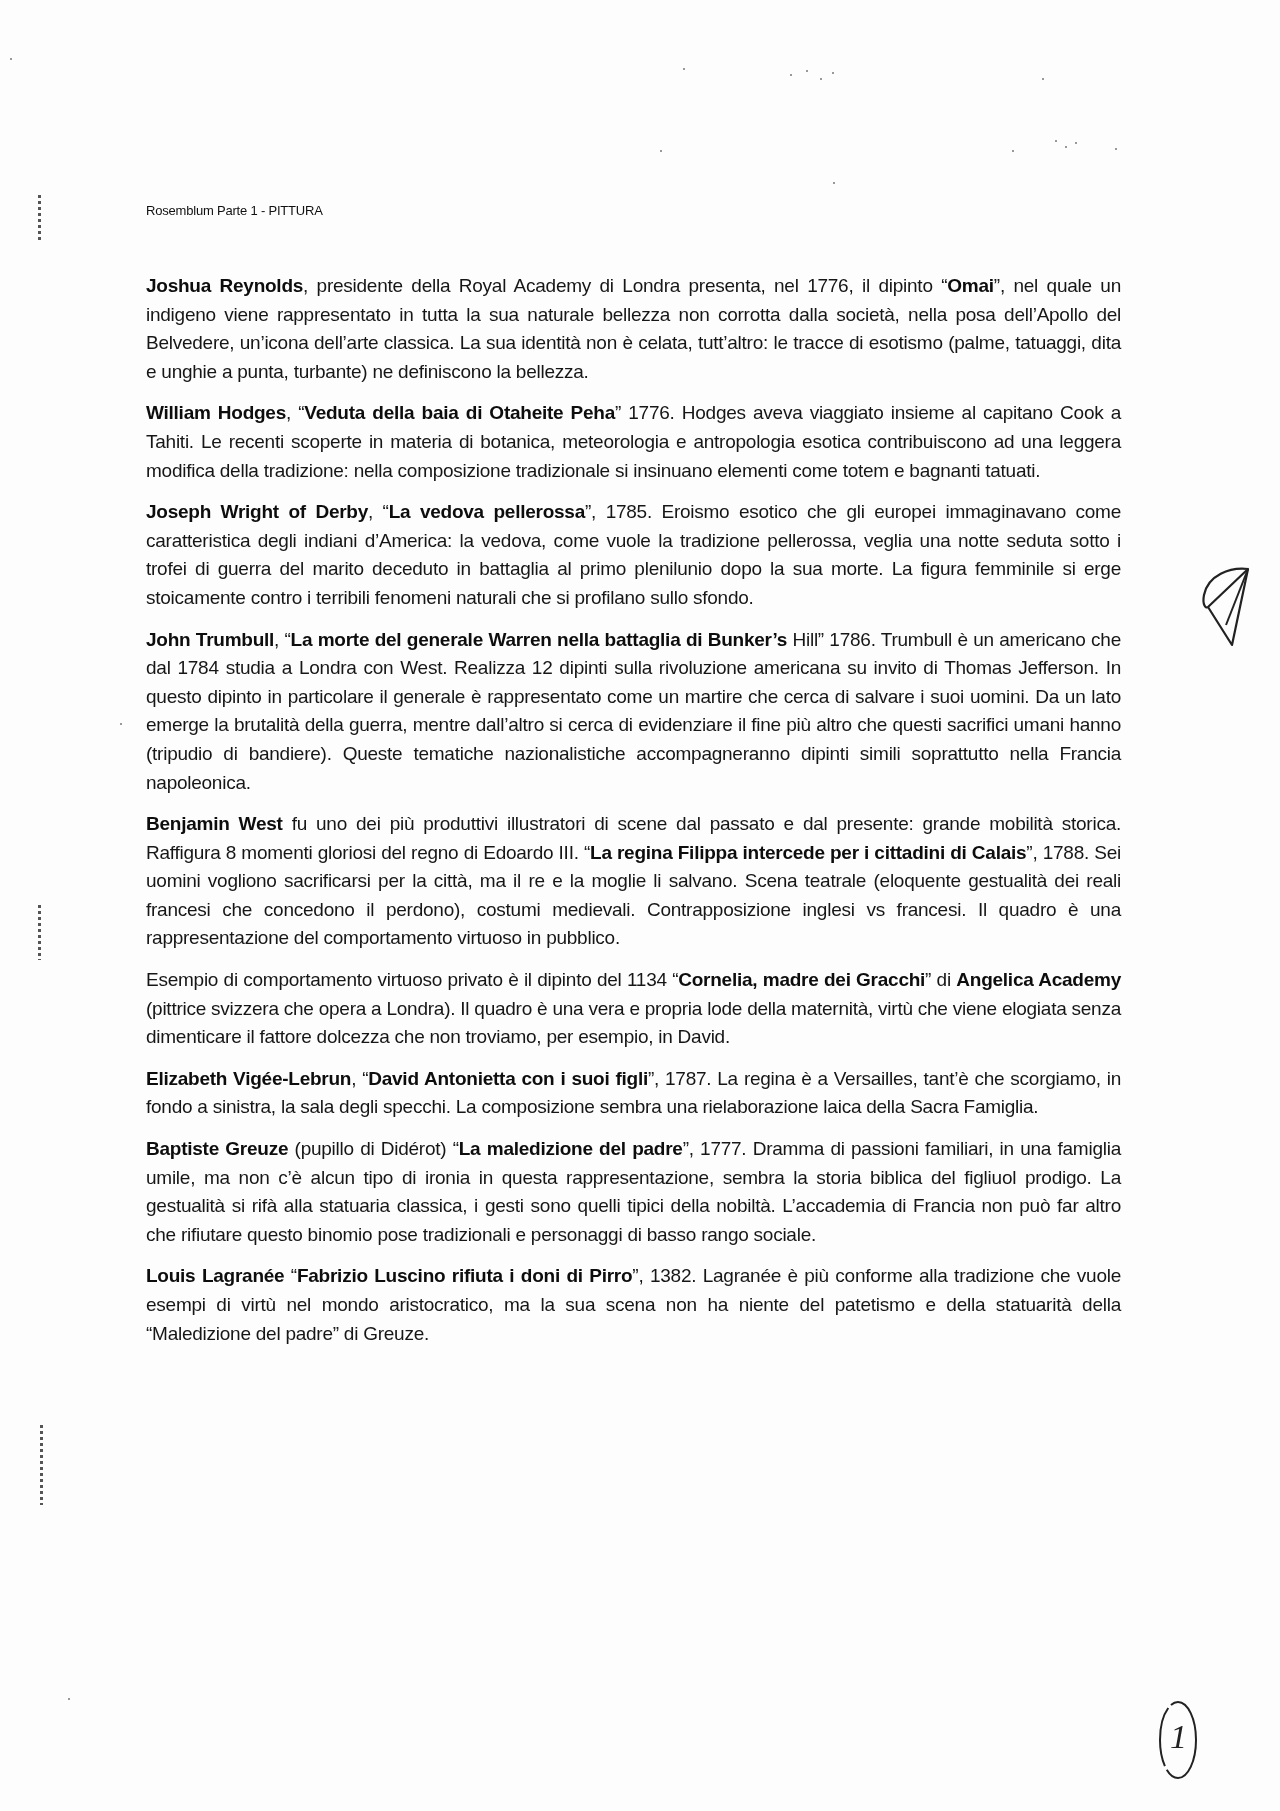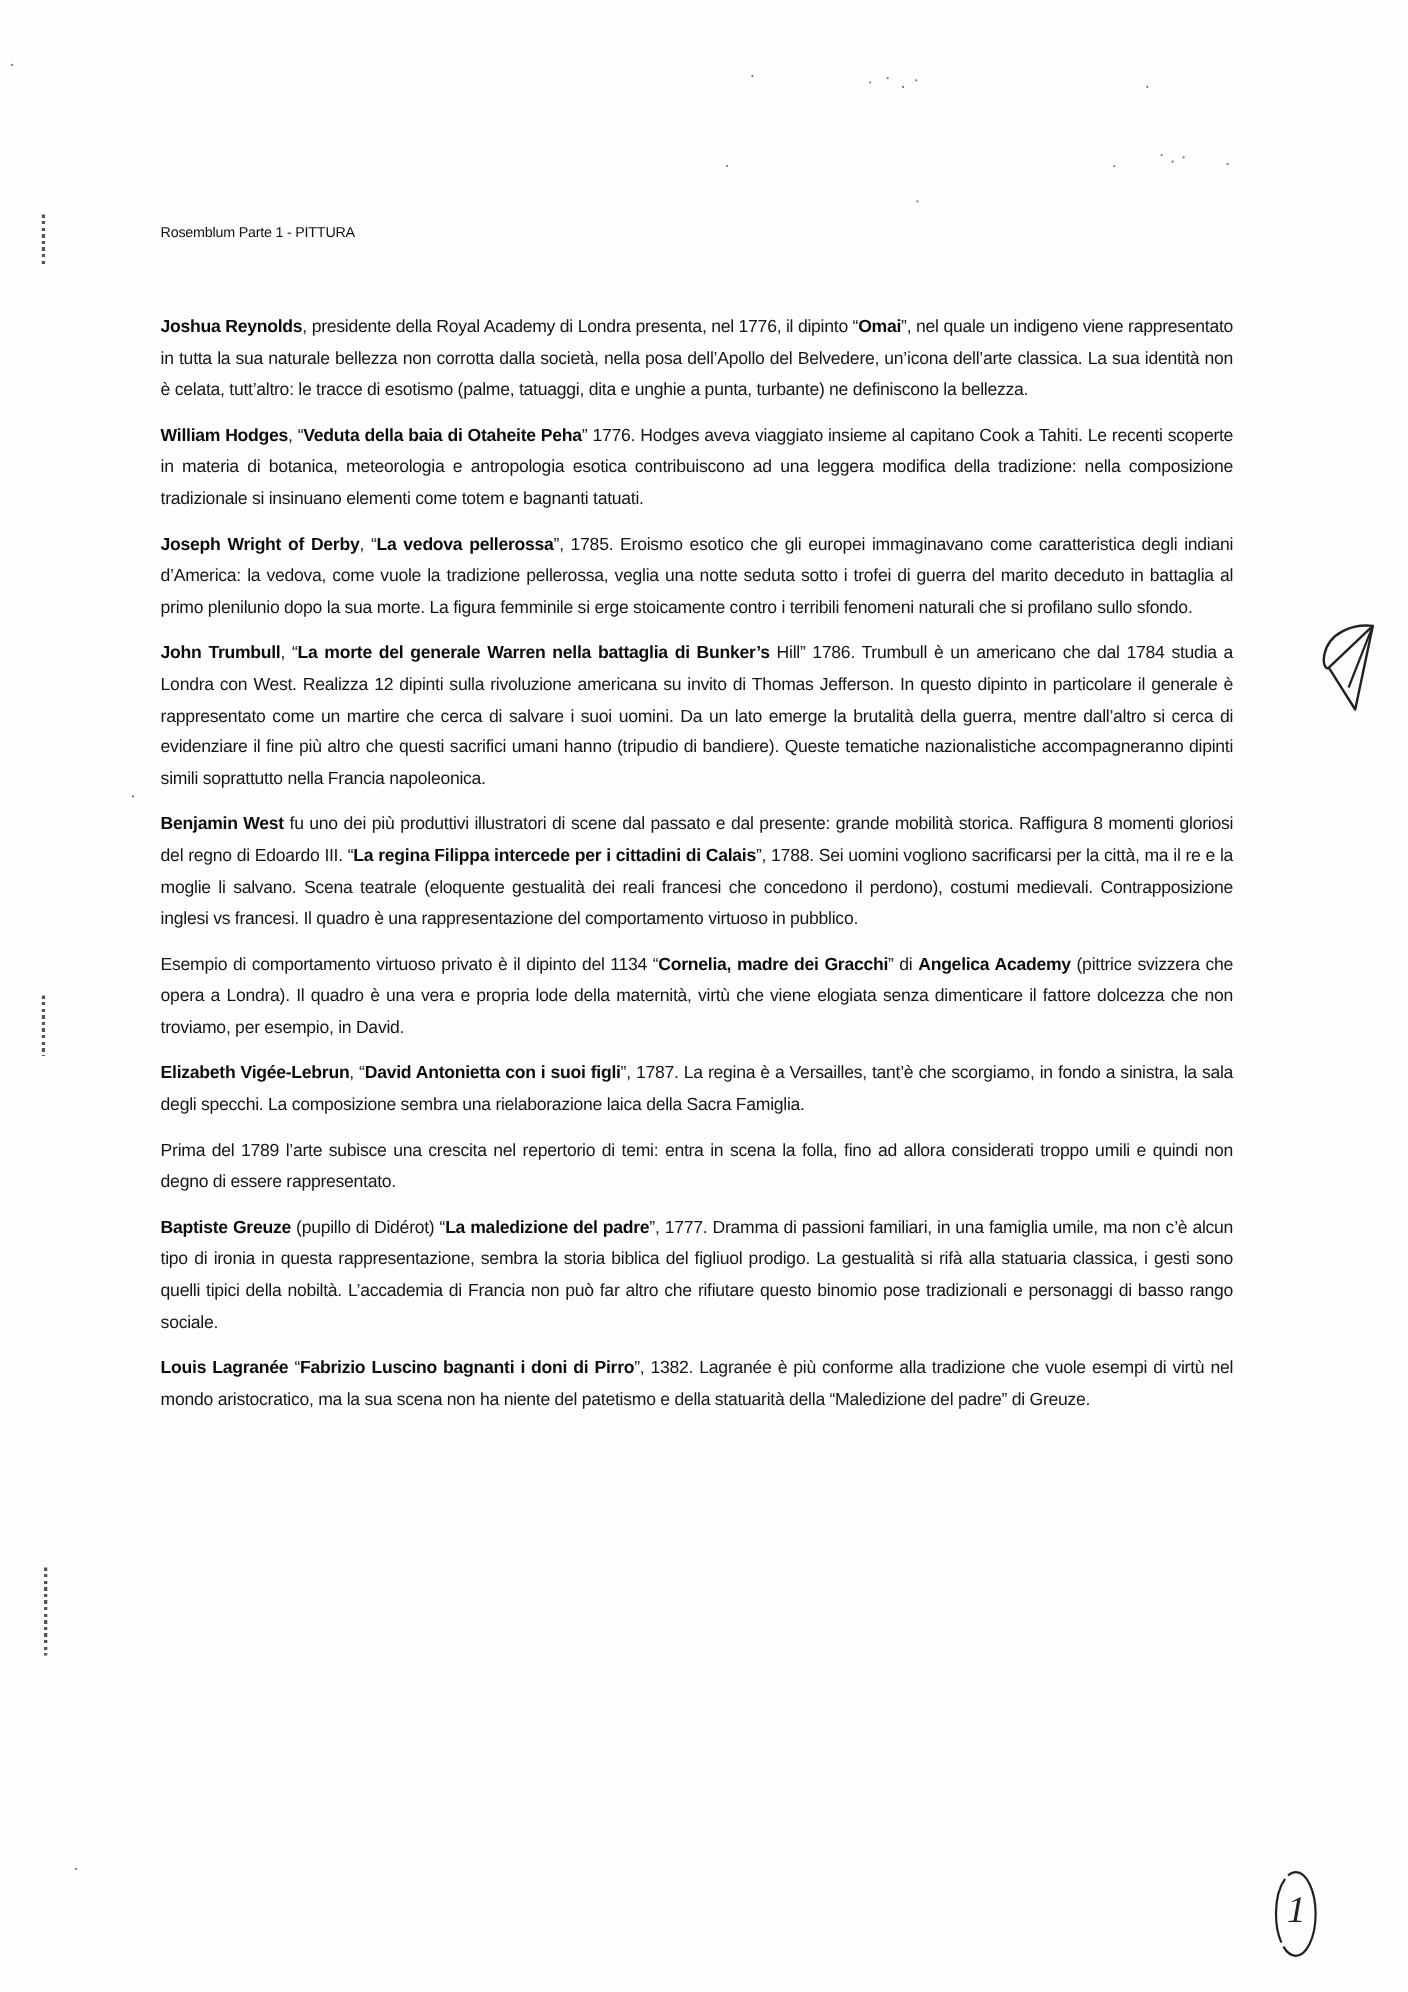--- a/index.html
+++ b/index.html
@@ -6,22 +6,22 @@
   body {
     width: 1280px; height: 1811px; position: relative; overflow: hidden;
     font-family: "Liberation Sans", sans-serif; color: #1a1a1a;
   }
   .page { position: absolute; left: 0; top: 0; width: 1280px; height: 1811px; background: #fdfdfd; }
   .title {
     position: absolute; left: 146px; top: 203px;
     font-size: 13px; letter-spacing: -0.2px; color: #111;
   }
   .body {
-    position: absolute; left: 146px; top: 284px; width: 975px;
-    font-size: 16px; line-height: 28.6px; color: #161616;
+    position: absolute; left: 146px; top: 272px; width: 975px;
+    font-size: 19px; line-height: 28.6px; color: #161616;
     letter-spacing: -0.25px;
   }
   .para { margin: 0 0 13px 0; text-align: justify; }
   .para b { font-weight: bold; color: #0d0d0d; }
   .scan-mark { position: absolute; pointer-events: none; }
   .dot { position: absolute; width: 2px; height: 2px; background: #777; border-radius: 1px; }
   .binding {
     position: absolute; width: 3px; background: repeating-linear-gradient(#555 0 3px, transparent 3px 6px);
   }
 </style>
@@ -66,17 +66,16 @@
   <div class="title">Rosemblum Parte 1 - PITTURA</div>
 
   <div class="body" id="body">
       <p class="para"><b>Joshua Reynolds</b><span>, presidente della Royal Academy di Londra presenta, nel 1776, il dipinto “</span><b>Omai</b><span>”, nel quale un indigeno viene rappresentato in tutta la sua naturale bellezza non corrotta dalla società, nella posa dell’Apollo del Belvedere, un’icona dell’arte classica. La sua identità non è celata, tutt’altro: le tracce di esotismo (palme, tatuaggi, dita e unghie a punta, turbante) ne definiscono la bellezza.</span></p>
       <p class="para"><b>William Hodges</b><span>, “</span><b>Veduta della baia di Otaheite Peha</b><span>” 1776. Hodges aveva viaggiato insieme al capitano Cook a Tahiti. Le recenti scoperte in materia di botanica, meteorologia e antropologia esotica contribuiscono ad una leggera modifica della tradizione: nella composizione tradizionale si insinuano elementi come totem e bagnanti tatuati.</span></p>
       <p class="para"><b>Joseph Wright of Derby</b><span>, “</span><b>La vedova pellerossa</b><span>”, 1785. Eroismo esotico che gli europei immaginavano come caratteristica degli indiani d’America: la vedova, come vuole la tradizione pellerossa, veglia una notte seduta sotto i trofei di guerra del marito deceduto in battaglia al primo plenilunio dopo la sua morte. La figura femminile si erge stoicamente contro i terribili fenomeni naturali che si profilano sullo sfondo.</span></p>
       <p class="para"><b>John Trumbull</b><span>, “</span><b>La morte del generale Warren nella battaglia di Bunker’s</b><span> Hill” 1786. Trumbull è un americano che dal 1784 studia a Londra con West. Realizza 12 dipinti sulla rivoluzione americana su invito di Thomas Jefferson. In questo dipinto in particolare il generale è rappresentato come un martire che cerca di salvare i suoi uomini. Da un lato emerge la brutalità della guerra, mentre dall’altro si cerca di evidenziare il fine più altro che questi sacrifici umani hanno (tripudio di bandiere). Queste tematiche nazionalistiche accompagneranno dipinti simili soprattutto nella Francia napoleonica.</span></p>
       <p class="para"><b>Benjamin West</b><span> fu uno dei più produttivi illustratori di scene dal passato e dal presente: grande mobilità storica. Raffigura 8 momenti gloriosi del regno di Edoardo III. “</span><b>La regina Filippa intercede per i cittadini di Calais</b><span>”, 1788. Sei uomini vogliono sacrificarsi per la città, ma il re e la moglie li salvano. Scena teatrale (eloquente gestualità dei reali francesi che concedono il perdono), costumi medievali. Contrapposizione inglesi vs francesi. Il quadro è una rappresentazione del comportamento virtuoso in pubblico.</span></p>
       <p class="para"><span>Esempio di comportamento virtuoso privato è il dipinto del 1134 “</span><b>Cornelia, madre dei Gracchi</b><span>” di </span><b>Angelica Academy</b><span> (pittrice svizzera che opera a Londra). Il quadro è una vera e propria lode della maternità, virtù che viene elogiata senza dimenticare il fattore dolcezza che non troviamo, per esempio, in David.</span></p>
       <p class="para"><b>Elizabeth Vigée-Lebrun</b><span>, “</span><b>David Antonietta con i suoi figli</b><span>”, 1787. La regina è a Versailles, tant’è che scorgiamo, in fondo a sinistra, la sala degli specchi. La composizione sembra una rielaborazione laica della Sacra Famiglia.</span></p>
-      <p class="para"><span>Prima del 1789 l’arte subisce una crescita nel repertorio di temi: entra in scena la folla, fino ad allora considerati troppo umili e quindi non degno di essere rappresentato.</span></p>
       <p class="para"><b>Baptiste Greuze</b><span> (pupillo di Didérot) “</span><b>La maledizione del padre</b><span>”, 1777. Dramma di passioni familiari, in una famiglia umile, ma non c’è alcun tipo di ironia in questa rappresentazione, sembra la storia biblica del figliuol prodigo. La gestualità si rifà alla statuaria classica, i gesti sono quelli tipici della nobiltà. L’accademia di Francia non può far altro che rifiutare questo binomio pose tradizionali e personaggi di basso rango sociale.</span></p>
-      <p class="para"><b>Louis Lagranée</b><span> “</span><b>Fabrizio Luscino bagnanti i doni di Pirro</b><span>”, 1382. Lagranée è più conforme alla tradizione che vuole esempi di virtù nel mondo aristocratico, ma la sua scena non ha niente del patetismo e della statuarità della “Maledizione del padre” di Greuze.</span></p>
+      <p class="para"><b>Louis Lagranée</b><span> “</span><b>Fabrizio Luscino rifiuta i doni di Pirro</b><span>”, 1382. Lagranée è più conforme alla tradizione che vuole esempi di virtù nel mondo aristocratico, ma la sua scena non ha niente del patetismo e della statuarità della “Maledizione del padre” di Greuze.</span></p>
     </div>
 </div>
 
 </body></html>

